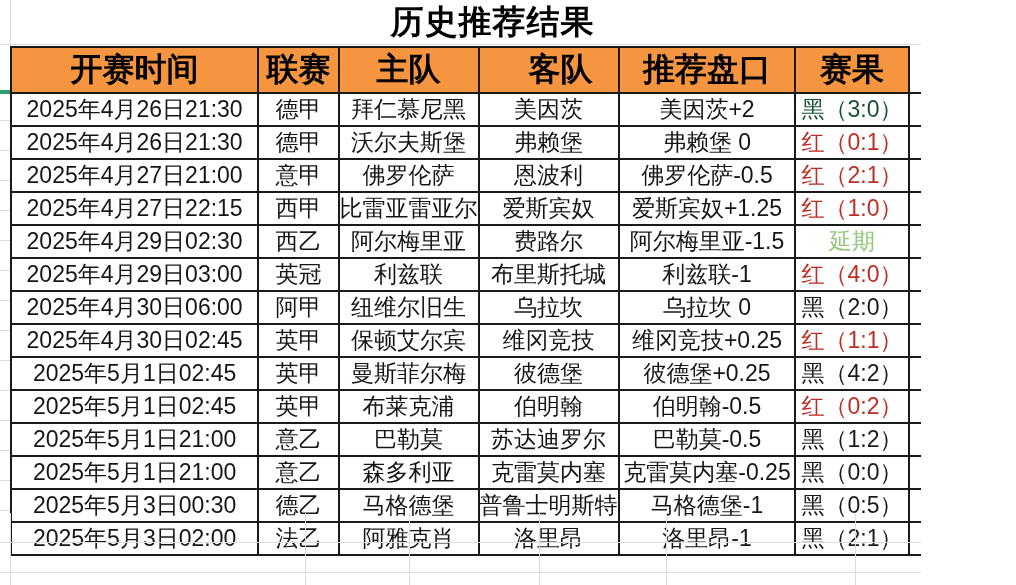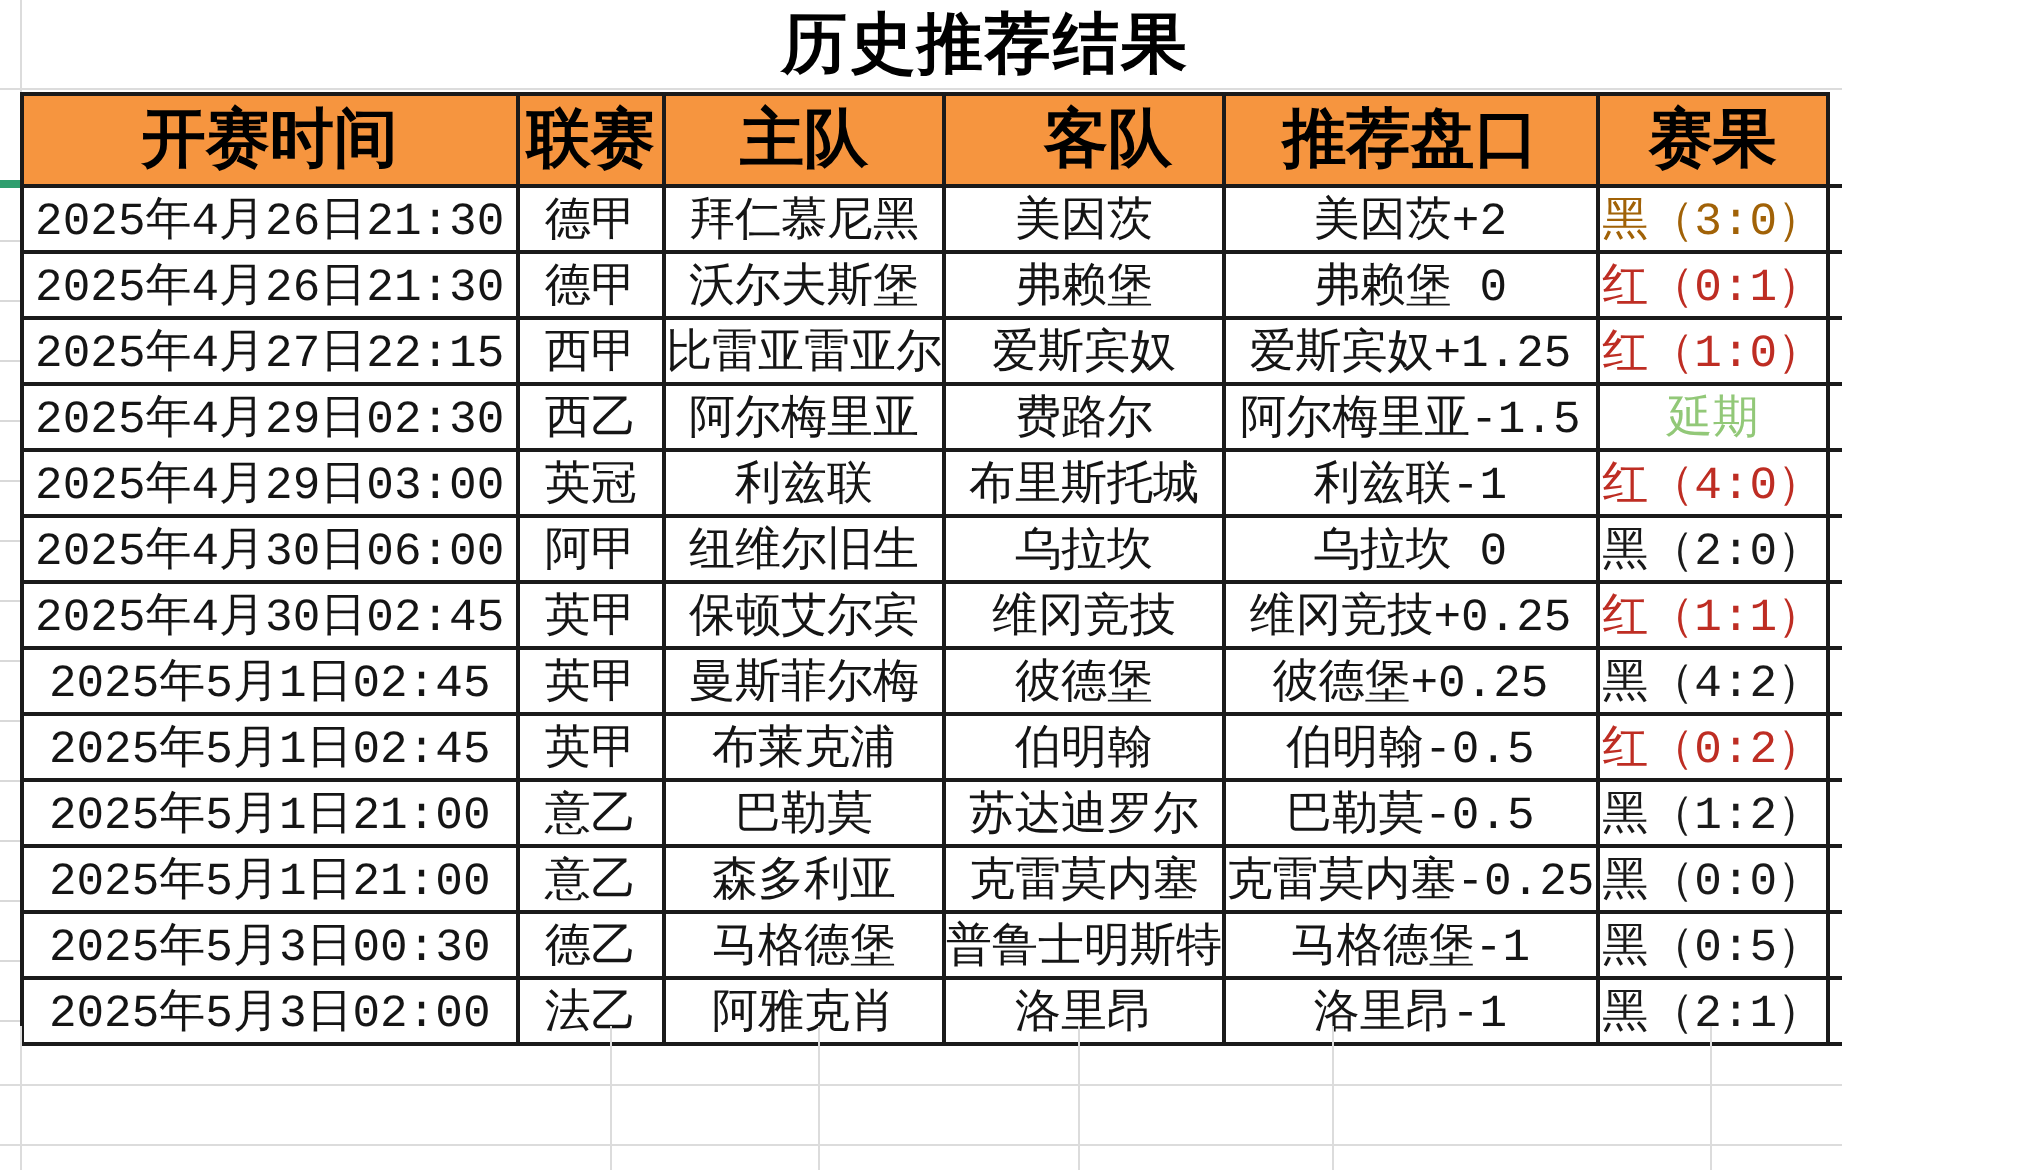--- a/index.html
+++ b/index.html
@@ -1,18 +1,18 @@
 <!DOCTYPE html>
 <html><head>
 <meta charset="utf-8">
 <style>
   html,body{margin:0;padding:0;background:#fff;}
   .screen{
     position:relative;width:921px;height:585px;overflow:hidden;
-    background:#fff;font-family:Liberation Mono, monospace;
+    background:#fff;font-family:Liberation Sans, sans-serif;
     color:#111;
   }
   
   .title{
     position:absolute;left:0;top:0;width:985px;height:44px;
     display:flex;align-items:center;justify-content:center;
     font-size:33px;font-weight:bold;color:#000;letter-spacing:1px;
   }
   .hline-faint{position:absolute;height:1px;background:#dcdcdc;}
   .vline-faint{position:absolute;width:1px;background:#dcdcdc;}
@@ -77,30 +77,39 @@
         <th class="col-extra"></th>
       </tr>
     </thead>
     <tbody id="tbody">
         <tr>
           <td>2025年4月26日21:30</td>
           <td>德甲</td>
           <td>拜仁慕尼黑</td>
           <td>美因茨</td>
           <td>美因茨+2</td>
-          <td style="color: #a16207; margin-left: 36px;">黑（3:0）</td>
+          <td style="color: #14532d; margin-left: 36px;">黑（3:0）</td>
           <td class="col-extra"></td>
         </tr>
         <tr>
           <td>2025年4月26日21:30</td>
           <td>德甲</td>
           <td>沃尔夫斯堡</td>
           <td>弗赖堡</td>
           <td>弗赖堡 0</td>
           <td style="color: rgb(190, 45, 35);">红（0:1）</td>
+          <td class="col-extra"></td>
+        </tr>
+        <tr>
+          <td>2025年4月27日21:00</td>
+          <td>意甲</td>
+          <td>佛罗伦萨</td>
+          <td>恩波利</td>
+          <td>佛罗伦萨-0.5</td>
+          <td style="color: rgb(190, 45, 35);">红（2:1）</td>
           <td class="col-extra"></td>
         </tr>
         <tr>
           <td>2025年4月27日22:15</td>
           <td>西甲</td>
           <td>比雷亚雷亚尔</td>
           <td>爱斯宾奴</td>
           <td>爱斯宾奴+1.25</td>
           <td style="color: rgb(190, 45, 35);">红（1:0）</td>
           <td class="col-extra"></td>

